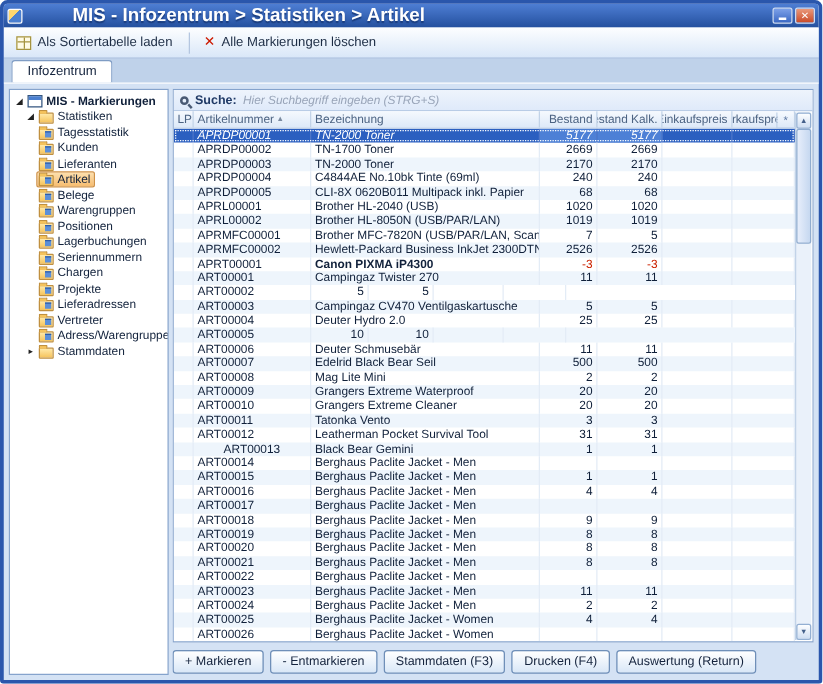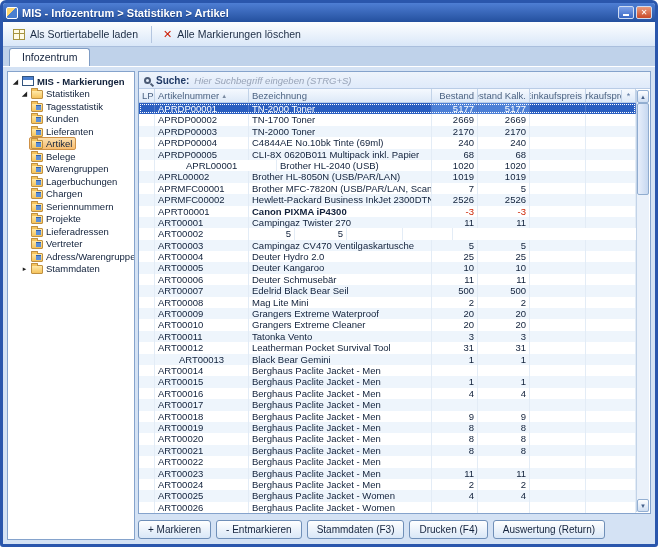--- a/index.html
+++ b/index.html
@@ -6,22 +6,22 @@
   html,body{width:658px;height:547px;overflow:hidden;background:#fff;
     font-family:"Liberation Sans","DejaVu Sans",sans-serif;}
   .window{width:658px;height:547px;border:3px solid #2a56ac;border-radius:6px 6px 3px 3px;
     background:#d4e2f4;display:flex;flex-direction:column;overflow:hidden;}
 
   
   .titlebar{height:19px;flex:none;background:linear-gradient(#4e7ed4,#24509e);
     display:flex;align-items:center;gap:4px;padding:0 3px;}
   .appicon{width:12px;height:12px;flex:none;border:1px solid #fff;border-radius:2px;
     background:linear-gradient(135deg,#ffd76e 0 45%,#4a7fd0 45% 100%);}
-  .title{flex:1;color:#fff;font-weight:bold;font-size:11px;white-space:nowrap;overflow:hidden;
-    text-shadow:0 1px 1px #1a3c7c;}
+  .title{flex:1;color:#fff;font-weight:bold;font-size:15px;white-space:nowrap;overflow:hidden;
+    text-shadow:0 1px 1px #1a3c7c;margin-left:36px;}
   .winbtns{display:flex;gap:2px;}
   .wbtn{width:16px;height:13px;border:1px solid #cfdcf2;border-radius:2px;display:flex;
     align-items:center;justify-content:center;color:#fff;font-size:8px;line-height:1;cursor:default;}
   .wbtn.min{background:linear-gradient(#7da1e8,#3a68c4);}
   .wbtn.min::after{content:'';width:6px;height:2px;background:#fff;margin-top:5px;}
   .wbtn.close{background:linear-gradient(#ea9a7c,#c94a28);}
 
   
   .toolbar{height:25px;flex:none;background:linear-gradient(#fdfeff,#d9e7f8);
     border-bottom:1px solid #aabfdd;display:flex;align-items:center;padding:0 4px;gap:3px;}
@@ -85,21 +85,21 @@
     background:linear-gradient(#f5f9fe,#dde9f8);border-left:1px solid #c2d3e8;border-bottom:1px solid #b9cce6;cursor:default;}
 
   .grid-body{flex:1;margin-right:14px;overflow:hidden;}
   .grid-row{display:flex;height:11.4px;font-size:9.5px;color:#10203a;cursor:default;}
   .grid-row.alt{background:#eef5fc;}
   .cell{padding:0 3px;border-right:1px solid #e3ecf6;line-height:11.4px;
     white-space:nowrap;overflow:hidden;}
   .cell.r{text-align:right;}
   .cell.neg{color:#cc2200;}
   .grid-row.selected{background:#2b5fc0;color:#fff;outline:1px dotted #fff;outline-offset:-2px;}
-  .grid-row.selected .cell{border-right-color:#4d76c8;}
+  .grid-row.selected .cell{border-right-color:#4d76c8;font-style:italic;}
   .grid-row.selected .cell.k-bestand,.grid-row.selected .cell.k-bestand_kalk{background:#4d80d6;}
 
   
   .vscroll{position:absolute;top:18px;right:1px;bottom:1px;width:13px;background:#eaf1fa;
     border-left:1px solid #c2d3e8;display:flex;flex-direction:column;}
   .sbtn{height:13px;flex:none;display:flex;align-items:center;justify-content:center;
     font-size:6px;color:#44608a;background:linear-gradient(#fdfeff,#cfdef2);
     border:1px solid #93afd2;border-radius:2px;cursor:default;}
   .strack{flex:1;position:relative;}
   .sthumb{position:absolute;top:0;left:0;right:0;height:92px;
@@ -189,33 +189,39 @@
         </div>
         <div class="tnode child">
           <span class="hl">
             <span class="folder stat"></span>
             <span>Warengruppen</span>
           </span>
         </div>
         <div class="tnode child">
           <span class="hl">
             <span class="folder stat"></span>
+            <span>Positionen</span>
+          </span>
+        </div>
+        <div class="tnode child">
+          <span class="hl">
+            <span class="folder stat"></span>
             <span>Lagerbuchungen</span>
           </span>
         </div>
         <div class="tnode child">
           <span class="hl">
             <span class="folder stat"></span>
+            <span>Seriennummern</span>
+          </span>
+        </div>
+        <div class="tnode child">
+          <span class="hl">
+            <span class="folder stat"></span>
             <span>Chargen</span>
-          </span>
-        </div>
-        <div class="tnode child">
-          <span class="hl">
-            <span class="folder stat"></span>
-            <span>Seriennummern</span>
           </span>
         </div>
         <div class="tnode child">
           <span class="hl">
             <span class="folder stat"></span>
             <span>Projekte</span>
           </span>
         </div>
         <div class="tnode child">
           <span class="hl">
@@ -319,21 +325,21 @@
               <div class="cell k-lp" style="width: 16px;"></div>
               <div class="cell k-artikelnummer" style="width: 94px;">APRDP00005</div>
               <div class="cell k-bezeichnung" style="flex: 1 1 0%; min-width: 0px;">CLI-8X 0620B011 Multipack inkl. Papier</div>
               <div class="cell k-bestand r" style="width: 46px;">68</div>
               <div class="cell k-bestand_kalk r" style="width: 52px;">68</div>
               <div class="cell k-einkaufspreis r" style="width: 56px;"></div>
               <div class="cell k-verkaufspreis r" style="width: 50px;"></div>
             </div>
             <div class="grid-row">
               <div class="cell k-lp" style="width: 16px;"></div>
-              <div class="cell k-artikelnummer" style="width: 94px; margin-left: 28px;">APRL00001</div>
+              <div class="cell k-artikelnummer" style="width: 94px;">APRL00001</div>
               <div class="cell k-bezeichnung" style="flex: 1 1 0%; min-width: 0px;">Brother HL-2040 (USB)</div>
               <div class="cell k-bestand r" style="width: 46px;">1020</div>
               <div class="cell k-bestand_kalk r" style="width: 52px;">1020</div>
               <div class="cell k-einkaufspreis r" style="width: 56px;"></div>
               <div class="cell k-verkaufspreis r" style="width: 50px;"></div>
             </div>
             <div class="grid-row alt">
               <div class="cell k-lp" style="width: 16px;"></div>
               <div class="cell k-artikelnummer" style="width: 94px;">APRL00002</div>
               <div class="cell k-bezeichnung" style="flex: 1 1 0%; min-width: 0px;">Brother HL-8050N (USB/PAR/LAN)</div>
@@ -400,21 +406,20 @@
               <div class="cell k-artikelnummer" style="width: 94px;">ART00004</div>
               <div class="cell k-bezeichnung" style="flex: 1 1 0%; min-width: 0px;">Deuter Hydro 2.0</div>
               <div class="cell k-bestand r" style="width: 46px;">25</div>
               <div class="cell k-bestand_kalk r" style="width: 52px;">25</div>
               <div class="cell k-einkaufspreis r" style="width: 56px;"></div>
               <div class="cell k-verkaufspreis r" style="width: 50px;"></div>
             </div>
             <div class="grid-row alt">
               <div class="cell k-lp" style="width: 16px;"></div>
               <div class="cell k-artikelnummer" style="width: 94px;">ART00005</div>
-              <div class="cell k-bezeichnung" style="flex: 1 1 0%; min-width: 0px;">Deuter Kangaroo</div>
               <div class="cell k-bestand r" style="width: 46px;">10</div>
               <div class="cell k-bestand_kalk r" style="width: 52px;">10</div>
               <div class="cell k-einkaufspreis r" style="width: 56px;"></div>
               <div class="cell k-verkaufspreis r" style="width: 50px;"></div>
             </div>
             <div class="grid-row">
               <div class="cell k-lp" style="width: 16px;"></div>
               <div class="cell k-artikelnummer" style="width: 94px;">ART00006</div>
               <div class="cell k-bezeichnung" style="flex: 1 1 0%; min-width: 0px;">Deuter Schmusebär</div>
               <div class="cell k-bestand r" style="width: 46px;">11</div>

